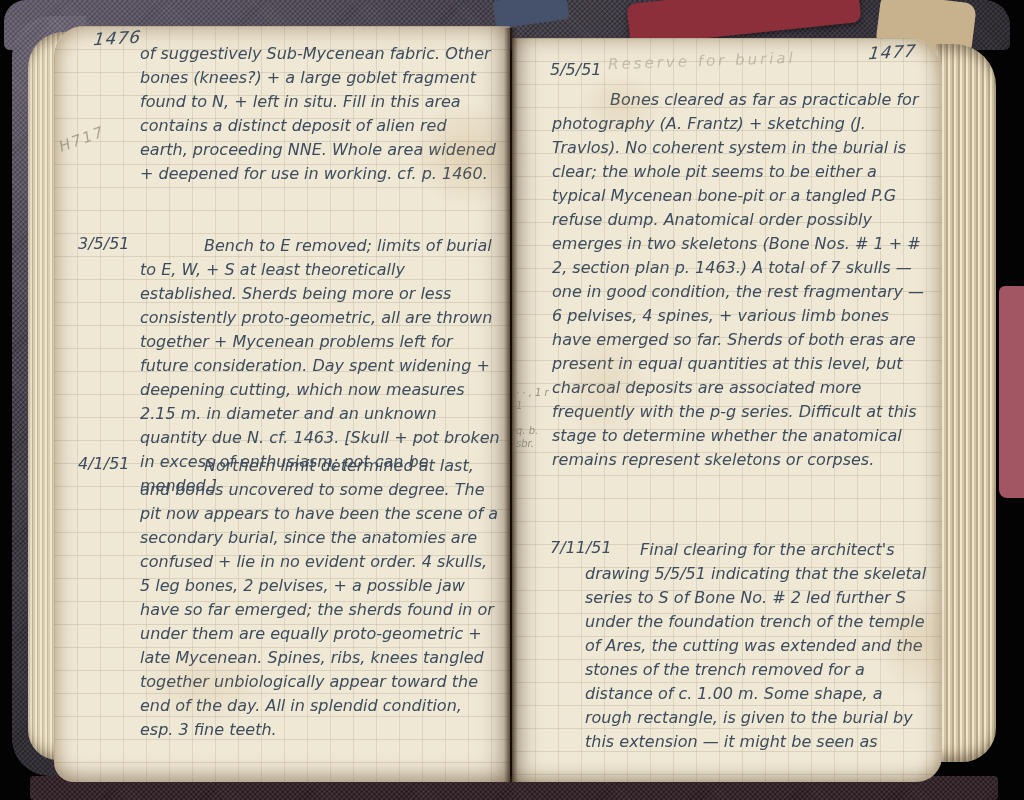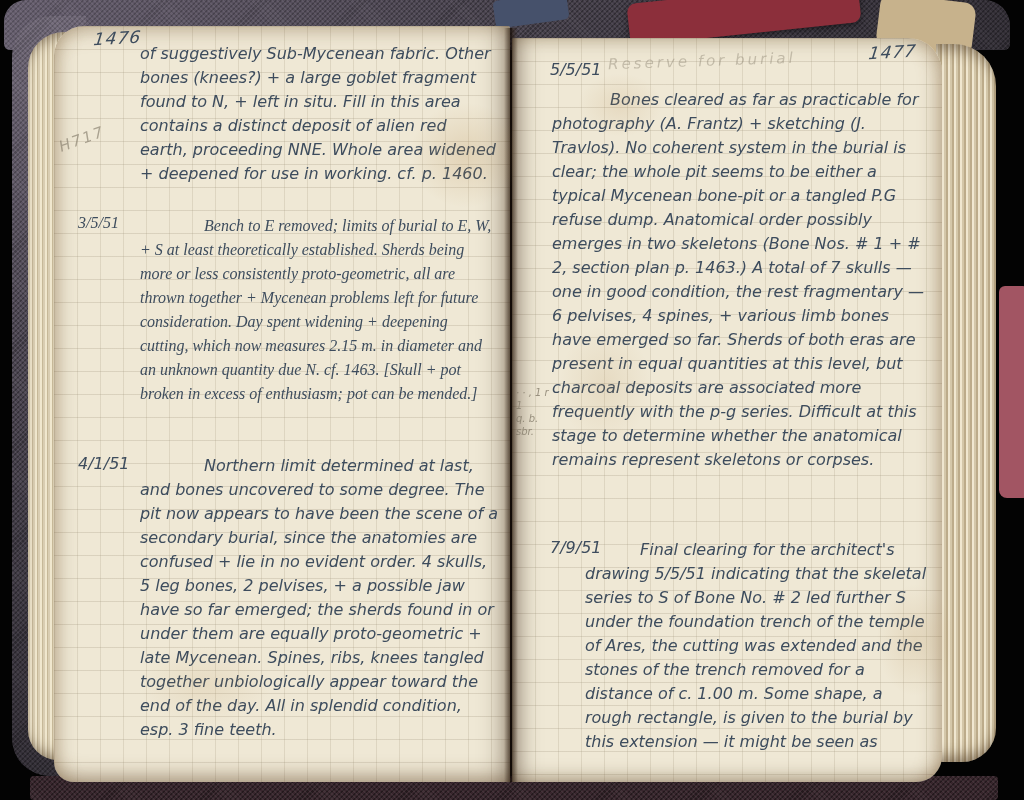--- a/index.html
+++ b/index.html
@@ -89,21 +89,21 @@
   <div class="stack-right"></div>
 
   <div class="page page-left">
     <span class="pn ink" style="left:40px;top:2px;">1476</span>
     <span class="pencil" style="position:absolute;left:4px;top:104px;font-size:15px;letter-spacing:2px;transform:rotate(-20deg);opacity:.8;">H717</span>
 
     <div class="entry" style="left:86px;top:16px;right:12px;">
       <p class="ink">of suggestively Sub-Mycenean fabric. Other bones (knees?) + a large goblet fragment found to N, + left in situ. Fill in this area contains a distinct deposit of alien red earth, proceeding NNE. Whole area widened + deepened for use in working. cf. p. 1460.</p>
     </div>
 
-    <div class="entry" style="left:86px;top:188px;right:10px;font-family:Liberation Serif, serif;">
+    <div class="entry" style="left:86px;top:208px;right:10px;">
       <span class="date ink" style="left:-62px;top:0;">3/5/51</span>
       <p class="ink" style="text-indent:64px;">Bench to E removed; limits of burial to E, W, + S at least theoretically established. Sherds being more or less consistently proto-geometric, all are thrown together + Mycenean problems left for future consideration. Day spent widening + deepening cutting, which now measures 2.15 m. in diameter and an unknown quantity due N. cf. 1463. [Skull + pot broken in excess of enthusiasm; pot can be mended.]</p>
     </div>
 
     <div class="entry" style="left:86px;top:428px;right:10px;">
       <span class="date ink" style="left:-62px;top:0;">4/1/51</span>
       <p class="ink" style="text-indent:64px;">Northern limit determined at last, and bones uncovered to some degree. The pit now appears to have been the scene of a secondary burial, since the anatomies are confused + lie in no evident order. 4 skulls, 5 leg bones, 2 pelvises, + a possible jaw have so far emerged; the sherds found in or under them are equally proto-geometric + late Mycenean. Spines, ribs, knees tangled together unbiologically appear toward the end of the day. All in splendid condition, esp. 3 fine teeth.</p>
     </div>
   </div>
 
@@ -111,25 +111,25 @@
     <span class="pn ink" style="right:26px;top:4px;">1477</span>
     <span class="pencil faint" style="position:absolute;left:96px;top:14px;font-size:15px;letter-spacing:3px;transform:rotate(-2deg);">Reserve for burial</span>
 
     <div class="entry" style="left:40px;top:22px;right:16px;">
       <span class="date ink" style="left:-2px;top:0;">5/5/51</span>
       <p class="ink" style="margin-top:28px;text-indent:58px;">Bones cleared as far as practicable for photography (A. Frantz) + sketching (J. Travlos). No coherent system in the burial is clear; the whole pit seems to be either a typical Mycenean bone-pit or a tangled P.G refuse dump. Anatomical order possibly emerges in two skeletons (Bone Nos. # 1 + # 2, section plan p. 1463.) A total of 7 skulls — one in good condition, the rest fragmentary — 6 pelvises, 4 spines, + various limb bones have emerged so far. Sherds of both eras are present in equal quantities at this level, but charcoal deposits are associated more frequently with the p-g series. Difficult at this stage to determine whether the anatomical remains represent skeletons or corpses.</p>
     </div>
 
     <div class="pencil tiny" style="position:absolute;left:4px;top:348px;width:36px;">
       <div>· · , 1 r 1</div>
-      <div style="">q. b. sbr.</div>
+      <div style="margin-top:12px;">q. b. sbr.</div>
     </div>
 
     <div class="entry" style="left:73px;top:500px;right:14px;">
-      <span class="date ink" style="left:-35px;top:0;">7/9/51</span>
+      <span class="date ink" style="left:-35px;top:0;">7/11/51</span>
       <p class="ink" style="text-indent:55px;">Final clearing for the architect's drawing 5/5/51 indicating that the skeletal series to S of Bone No. # 2 led further S under the foundation trench of the temple of Ares, the cutting was extended and the stones of the trench removed for a distance of c. 1.00 m. Some shape, a rough rectangle, is given to the burial by this extension — it might be seen as</p>
     </div>
   </div>
 
   <div class="gutter"></div>
 
   <div class="stain" style="left:386px;top:80px;width:160px;height:150px;background:radial-gradient(closest-side,rgba(175,132,70,.22),rgba(0,0,0,0) 70%);"></div>
   <div class="stain" style="left:110px;top:630px;width:190px;height:110px;background:radial-gradient(closest-side,rgba(175,132,70,.13),rgba(0,0,0,0) 70%);"></div>
   <div class="stain" style="left:540px;top:300px;width:130px;height:170px;background:radial-gradient(closest-side,rgba(170,128,66,.13),rgba(0,0,0,0) 70%);"></div>
   <div class="stain" style="left:860px;top:560px;width:110px;height:160px;background:radial-gradient(closest-side,rgba(165,122,60,.16),rgba(0,0,0,0) 70%);"></div>

